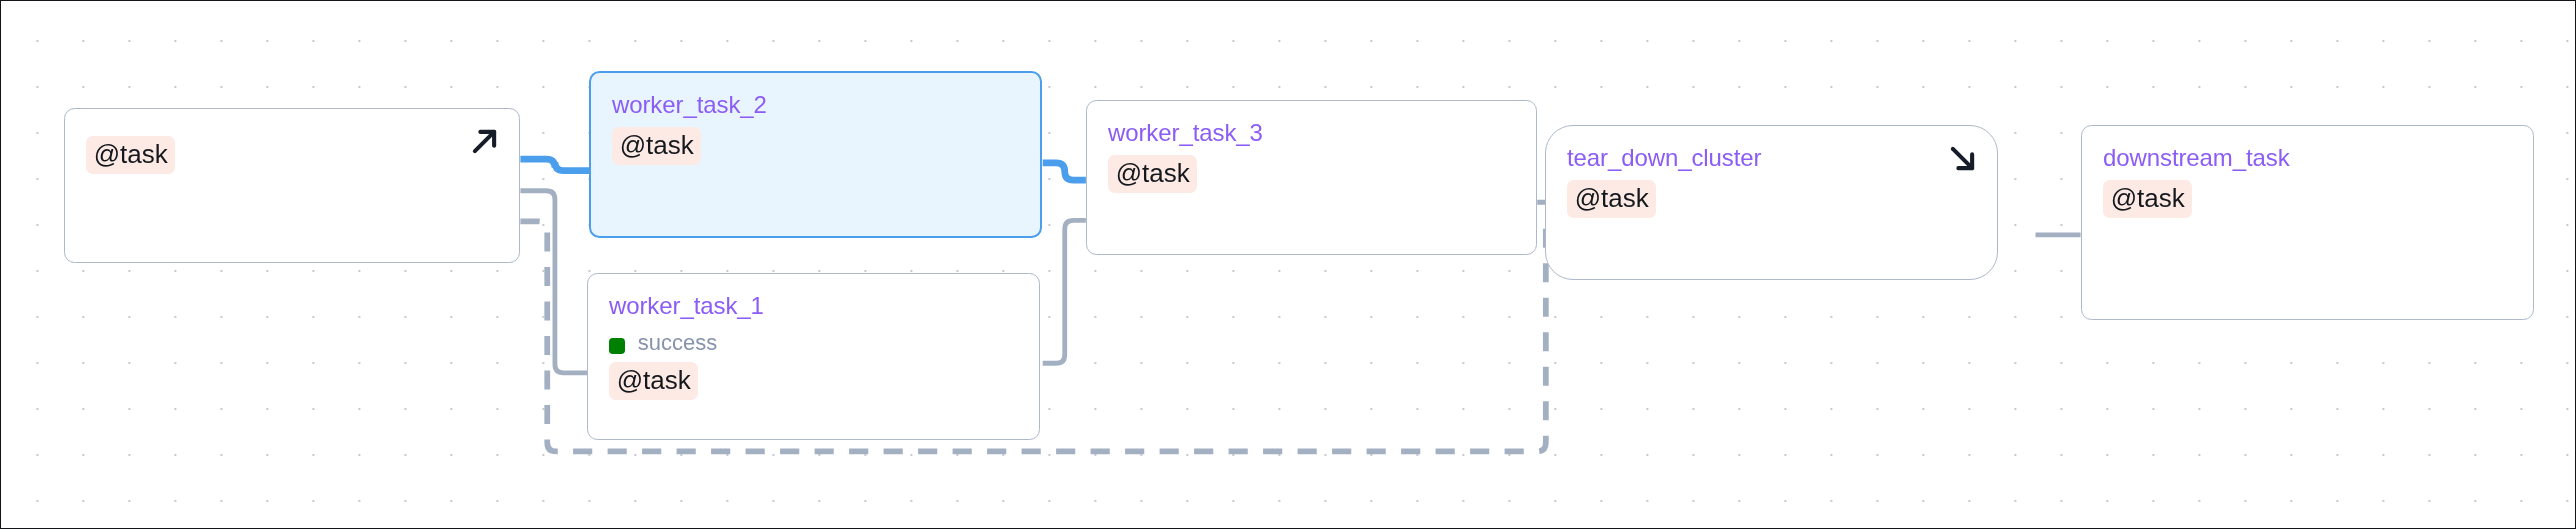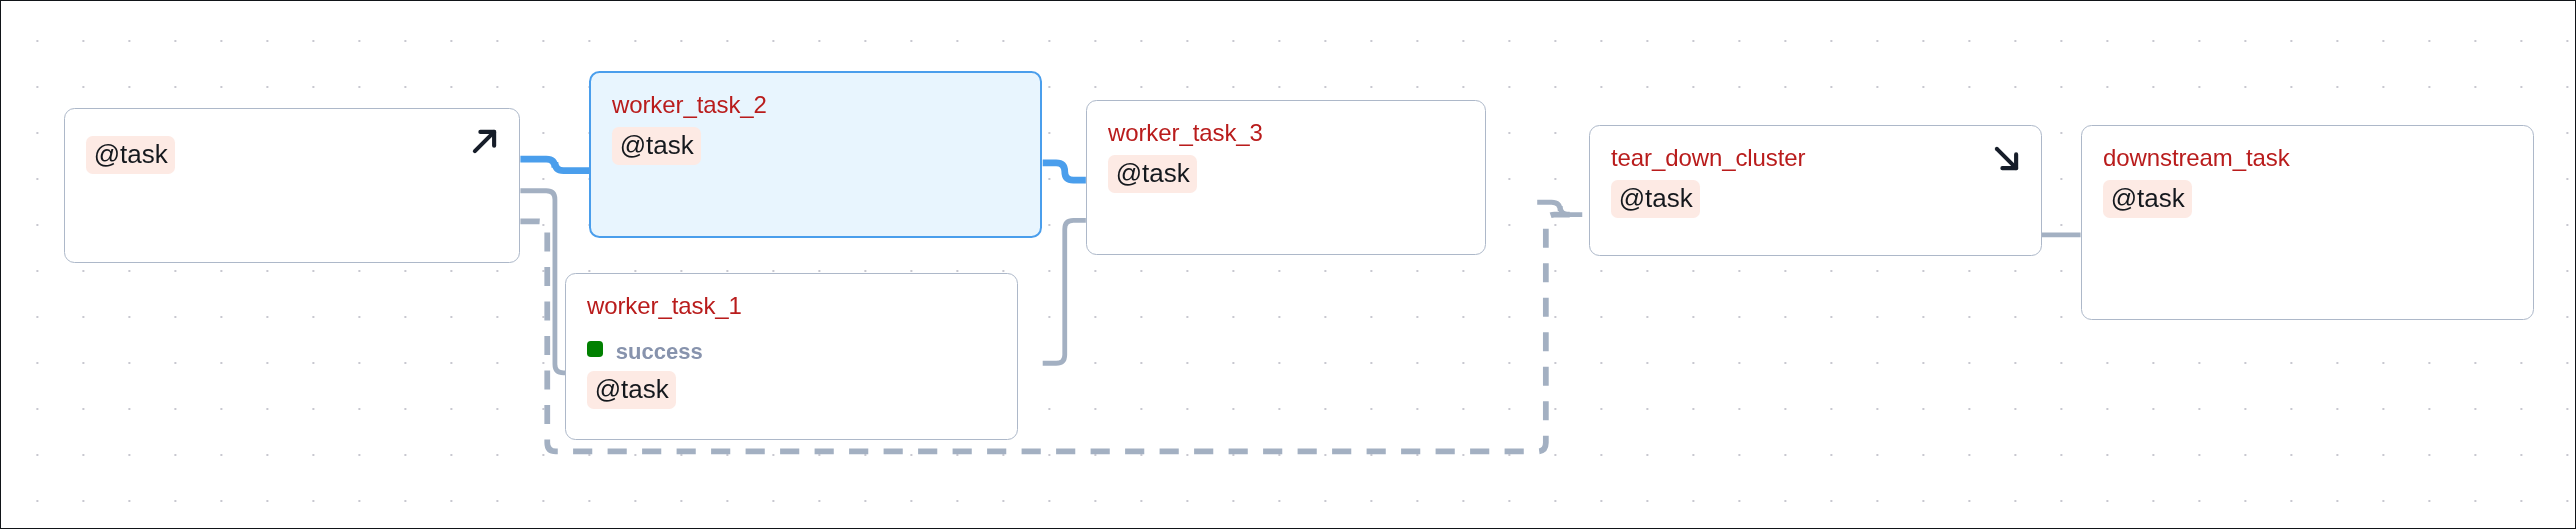--- a/index.html
+++ b/index.html
@@ -44,31 +44,30 @@
     z-index: 5;
   }
   .node.selected {
     background: #e8f5fe;
     border: 2.1px solid #4a9eec;
   }
 
   .node-title {
     font-size: 24px;
     line-height: 1.12;
-    color: #b91c1c;
+    color: #8b5cf6;
     font-weight: 400;
     letter-spacing: -0.1px;
     white-space: nowrap;
   }
 
   .node-status {
     display: flex;
-    align-items: flex-start;
-    margin-top: 21px;
-    font-weight: bold;
+    align-items: flex-end;
+    margin-top: 12px;
   }
   .status-swatch {
     width: 16.3px;
     height: 16.3px;
     border-radius: 3.8px;
     display: inline-block;
     flex: none;
   }
   .status-label {
     font-size: 22px;
@@ -127,39 +126,39 @@
     </span>
   </div>
 
   <div class="node selected" style="left: 588px; top: 70px; width: 453px; height: 167px;">
     <div class="node-title">worker_task_2</div>
     <div class="node-tag-row">
       <span class="node-tag">@task</span>
     </div>
   </div>
 
-  <div class="node" style="left: 564px; top: 272px; width: 453px; height: 167px;">
+  <div class="node" style="left: 586px; top: 272px; width: 453px; height: 167px;">
     <div class="node-title">worker_task_1</div>
     <div class="node-status">
       <span class="status-swatch" style="background:#008000;"></span>
       <span class="status-label">success</span>
     </div>
     <div class="node-tag-row">
       <span class="node-tag">@task</span>
     </div>
   </div>
 
-  <div class="node" style="left: 1085px; top: 99px; width: 400px; height: 155px;">
+  <div class="node" style="left: 1085px; top: 99px; width: 451px; height: 155px;">
     <div class="node-title">worker_task_3</div>
     <div class="node-tag-row">
       <span class="node-tag">@task</span>
     </div>
   </div>
 
-  <div class="node" style="left: 1588px; top: 124px; width: 453px; height: 131px;">
+  <div class="node" style="left: 1544px; top: 124px; width: 453px; height: 155px; border-radius: 28px;">
     <div class="node-title">tear_down_cluster</div>
     <div class="node-tag-row">
       <span class="node-tag">@task</span>
     </div>
     <span class="corner-icon">
       <svg viewBox="0 0 24 24" fill="none" stroke="currentColor" stroke-width="3" stroke-linecap="round" stroke-linejoin="round">
         <line x1="5" y1="5" x2="19" y2="19"></line>
         <polyline points="19 9 19 19 9 19"></polyline>
       </svg>
     </span>

